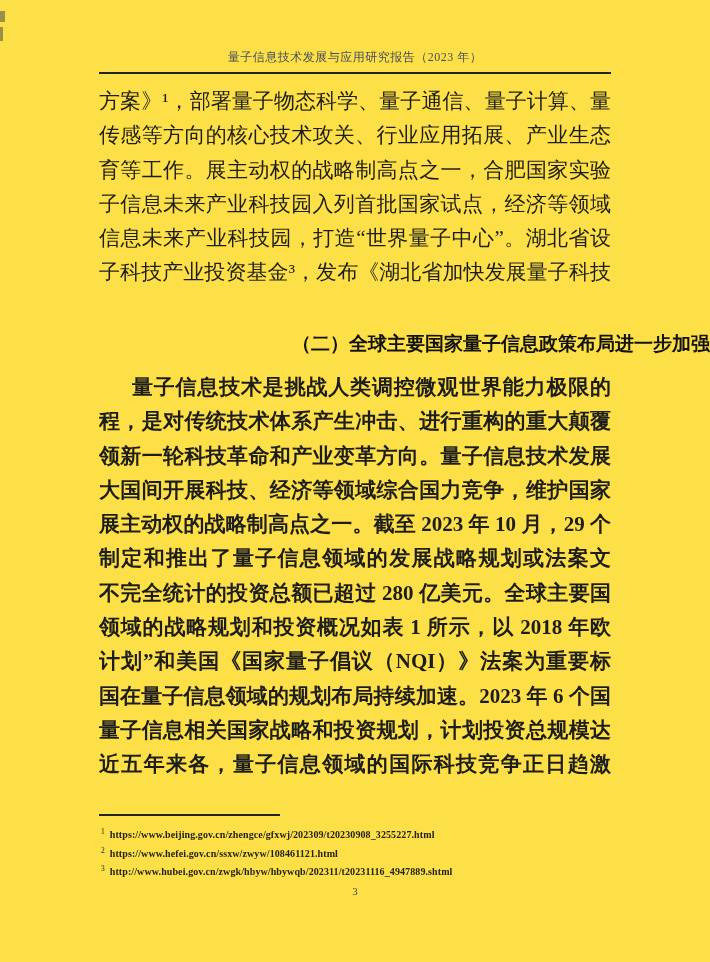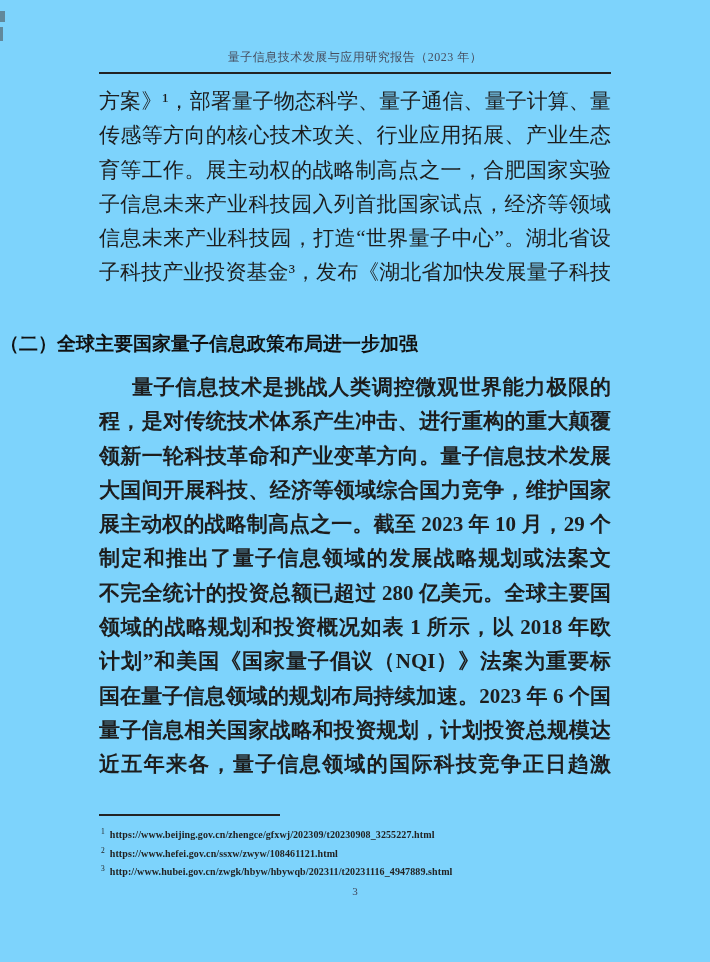--- a/index.html
+++ b/index.html
@@ -4,21 +4,21 @@
 <style>
   html, body {
     margin: 0;
     padding: 0;
     background: #ffffff;
   }
   .page {
     position: relative;
     width: 710px;
     height: 962px;
-    background: #7dd3fc;
+    background: #fde047;
     overflow: hidden;
     font-family: "Liberation Serif", "DejaVu Serif", serif;
     color: #1d1d1d;
   }
   
   .page-header {
     position: absolute;
     top: 48px;
     left: 99px;
     width: 512px;
@@ -48,21 +48,21 @@
     color: #1d1d1d;
   }
   .bline.last { text-align-last: left; }
   .bline.ind  { text-indent: 33px; }
   
   .section-heading {
     position: absolute;
     top: 330px;
     left: 0;
     width: 710px;
-    text-align: left;
+    text-align: right;
     font-size: 19px;
     line-height: 28px;
     font-weight: bold;
     color: #111111;
   }
   
   .footnote-rule {
     position: absolute;
     top: 814px;
     left: 99px;

